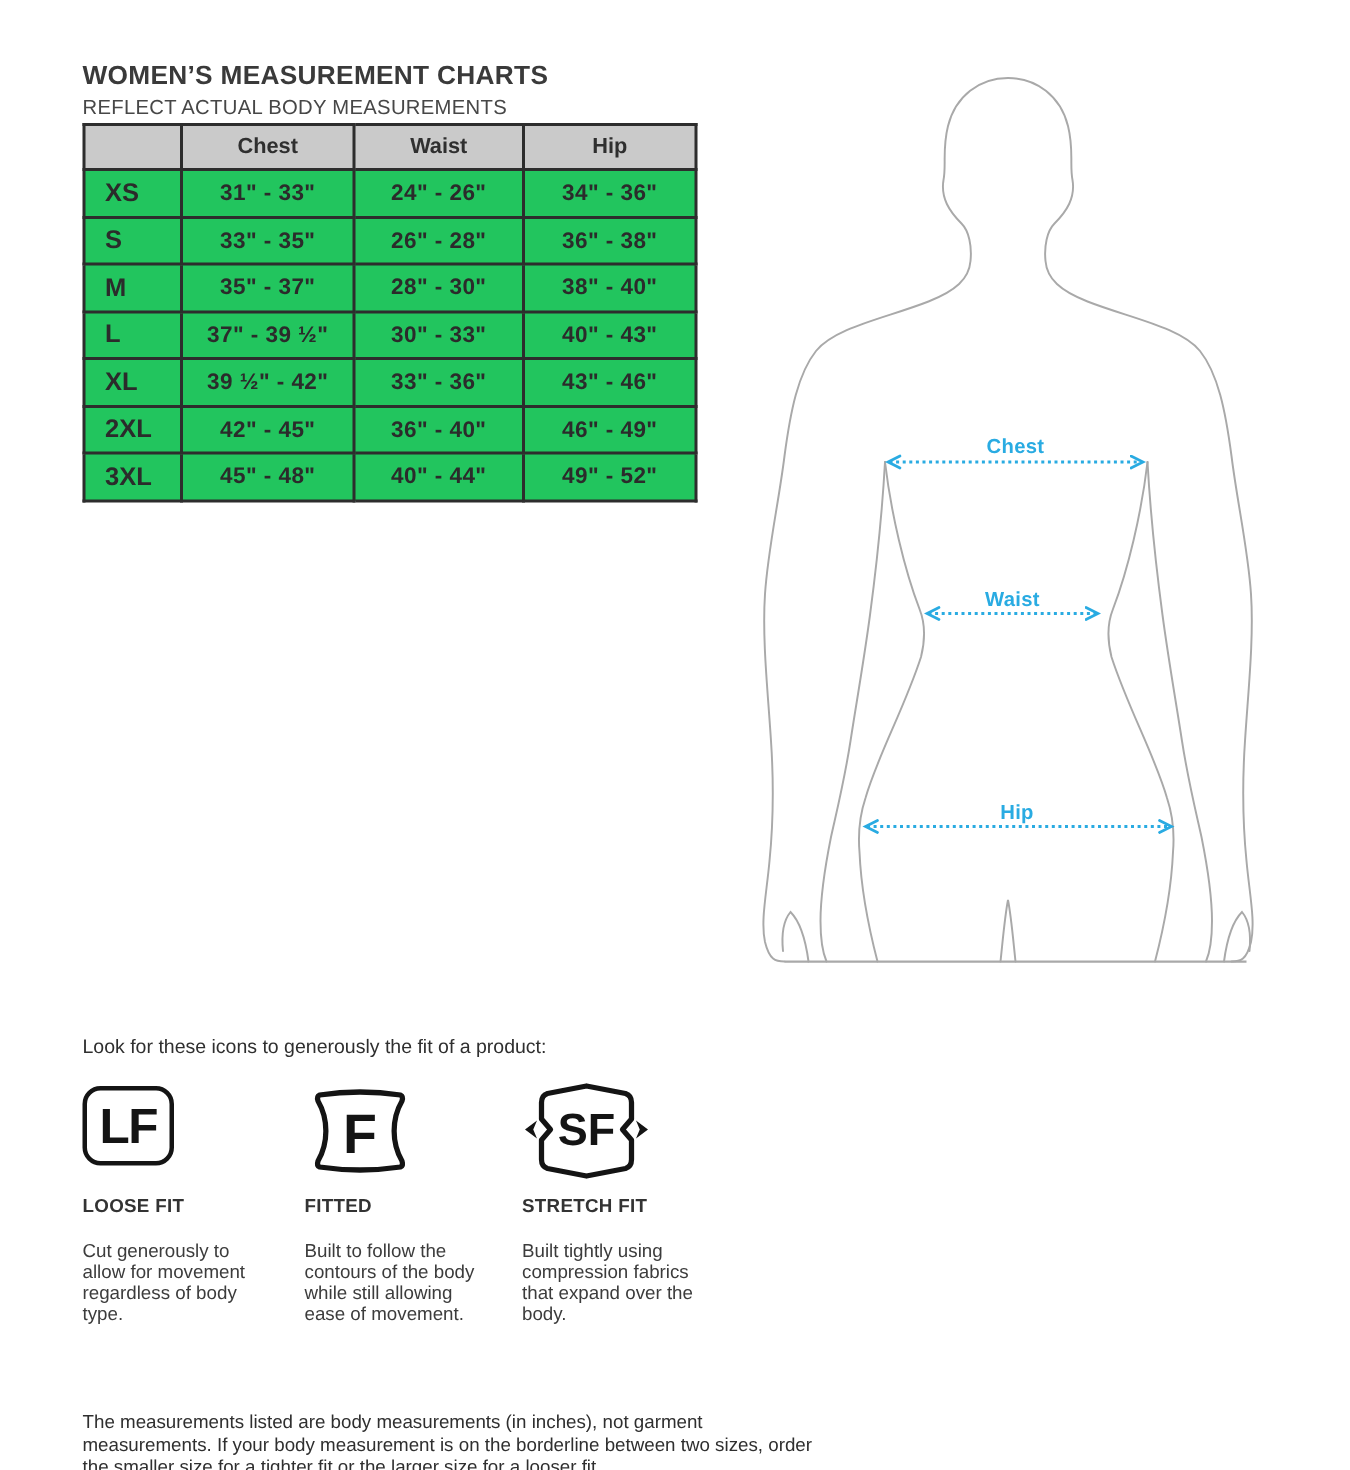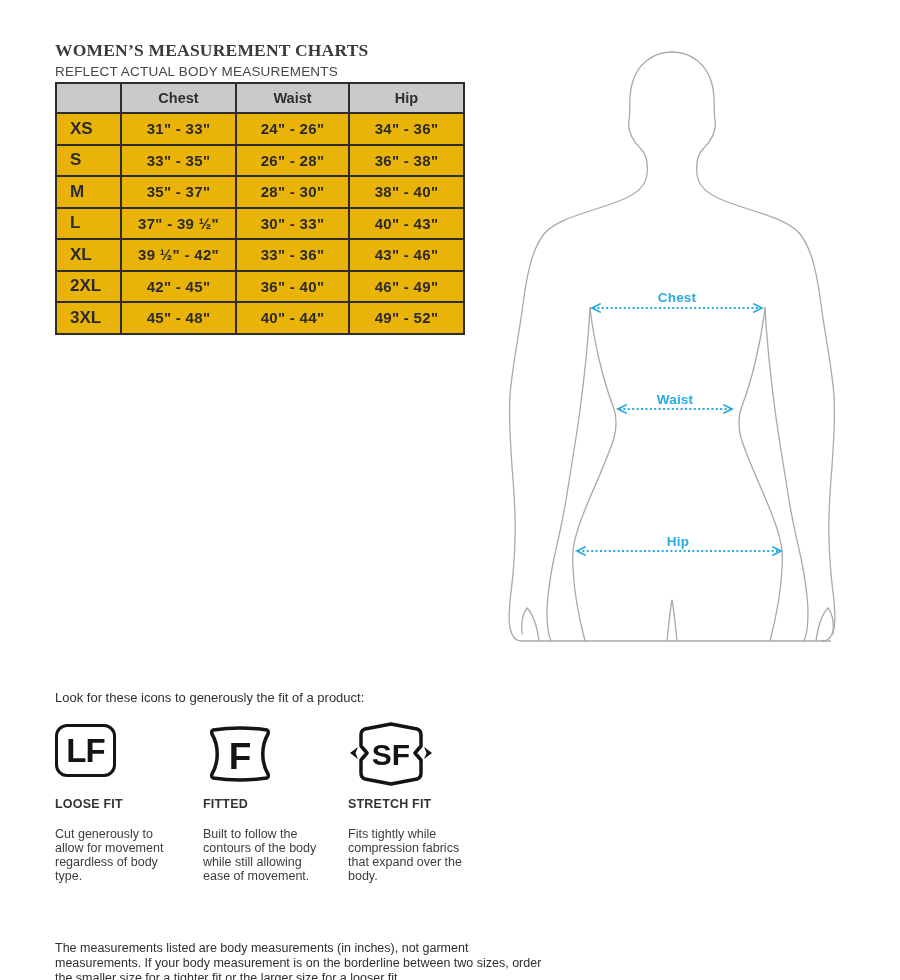--- a/index.html
+++ b/index.html
@@ -2,34 +2,34 @@
 <html><head>
 <meta charset="utf-8">
 <style>
   html,body { margin:0; padding:0; background:#fff; }
   .page {
     position:relative; width:900px; height:980px; background:#ffffff;
     font-family:"Liberation Sans", sans-serif; color:#363636; overflow:hidden;
   }
   
   .title-block { position:absolute; left:55px; top:40px; }
-  .title { font-size:17.5px; font-weight:bold; letter-spacing:.2px; color:#3a3a3a; margin:0;font-family:Liberation Serif, serif; }
+  .title { font-size:17.5px; font-weight:bold; letter-spacing:.2px; color:#3a3a3a; margin:0; }
   .subtitle { font-size:13.5px; color:#474747; margin-top:3px; letter-spacing:.2px; }
 
   
   table.size-table {
     position:absolute; left:55px; top:82px; width:408px;
     border-collapse:collapse; table-layout:fixed;
   }
   .size-table th, .size-table td { border:2px solid #2d2d2d; }
   .size-table th {
     background:#cacaca; height:26px; font-size:14.5px; font-weight:bold; color:#2f2f2f;
     text-align:center;
   }
-  .size-table td { height:27.5px; color:#2b2b2b; background:#eab308; }
+  .size-table td { height:27.5px; color:#2b2b2b; background:#22c55e; }
   td.size-name { text-align:left; padding-left:13px; font-size:17px; font-weight:bold; }
   td.val { text-align:center; font-size:15px; font-weight:bold; letter-spacing:.3px; }
 
   
   .figure-wrap { position:absolute; left:505px; top:42px; width:390px; height:608px; }
   .figure-wrap svg { position:absolute; left:0; top:0; }
   .outline { fill:none; stroke:#a9a9a9; stroke-width:1.3; stroke-linecap:round; }
   .arrow { stroke:#29abe2; stroke-width:2; stroke-dasharray:2 2.4; }
   .measure-label {
     position:absolute; transform:translateX(-50%);
@@ -193,18 +193,18 @@
   <div class="fit-col fit-col-2">
     <div class="fit-icon-row">
       <svg width="86" height="68" viewBox="0 0 86 68">
         <path d="M43,4 L17,9 C14,10 13,12 13,15 L13,26 L19,33 L13,40 L13,53 C13,56 14,58 17,59 L43,64 L69,59 C72,58 73,56 73,53 L73,40 L67,33 L73,26 L73,15 C73,12 72,10 69,9 Z" fill="#ffffff" stroke="#141414" stroke-width="3.5" stroke-linejoin="round"></path>
         <path d="M2,33 L10,27 L7.5,33 L10,39 Z" fill="#141414"></path>
         <path d="M84,33 L76,27 L78.5,33 L76,39 Z" fill="#141414"></path>
         <text class="icon-letter" x="43" y="34" font-size="30" text-anchor="middle" dominant-baseline="central">SF</text>
       </svg>
     </div>
     <div class="fit-name">STRETCH FIT</div>
-    <div class="fit-desc">Fits tightly while compression fabrics that expand over the body.</div>
+    <div class="fit-desc">Built tightly using compression fabrics that expand over the body.</div>
   </div>
 
   <div class="footer-note">The measurements listed are body measurements (in inches), not garment measurements. If your body measurement is on the borderline between two sizes, order the smaller size for a tighter fit or the larger size for a looser fit.</div>
 
 </div>
 
 </body></html>

